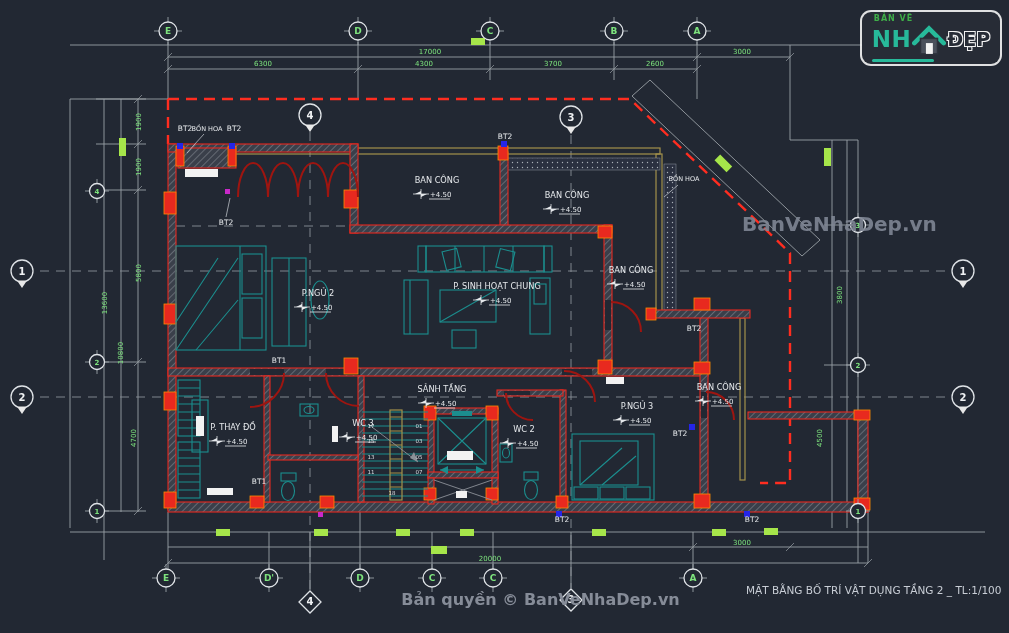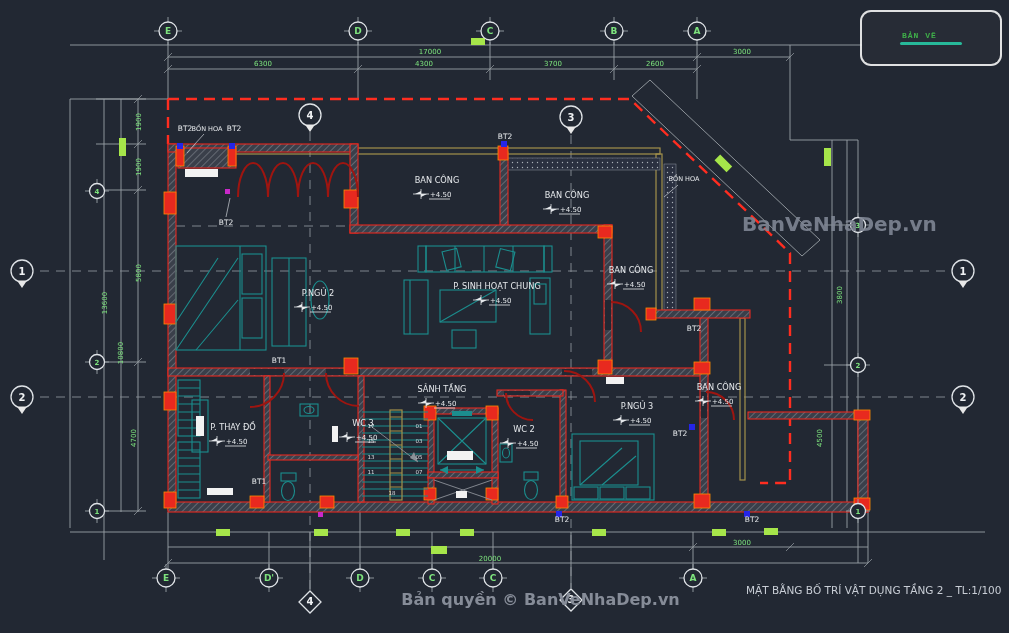--- a/index.html
+++ b/index.html
@@ -37,21 +37,21 @@
 
   .overlay{position:absolute;color:#7f8694;}
   #watermark{left:742px;top:212px;font-size:20px;font-weight:bold;opacity:.9;cursor:pointer;}
   #copyright{left:0;top:590px;width:1009px;text-align:center;font-size:16px;font-weight:bold;color:#868c98;cursor:pointer;margin-left:36px;}
   #titleblock{left:746px;top:584px;font-size:10.5px;color:#c9ced6;white-space:nowrap;}
 
   #logo{position:absolute;left:862px;top:12px;width:138px;height:52px;background:#272c36;
         border-radius:9px;box-shadow:0 0 0 2px rgba(245,245,245,.9);display:flex;align-items:center;
         justify-content:center;cursor:pointer;}
   .logo-text{line-height:1;}
-  .logo-prefix{color:#3fae49;font-size:8px;font-weight:bold;letter-spacing:1px;margin-left:2px;font-family:Liberation Mono, monospace;}
+  .logo-prefix{color:#3fae49;font-size:8px;font-weight:bold;letter-spacing:1px;margin-left:2px;}
   .logo-row{display:flex;align-items:center;}
   .logo-main{color:#27b99a;font-size:23px;font-weight:800;letter-spacing:0.5px;}
   .logo-house{width:34px;height:34px;margin:0 1px;}
   .logo-suffix{color:#272c36;font-size:19px;font-weight:800;
      text-shadow:-1px -1px 0 #f2f2f2,1px -1px 0 #f2f2f2,-1px 1px 0 #f2f2f2,1px 1px 0 #f2f2f2;}
   .logo-underline{height:3px;background:#27b99a;width:62px;margin-top:2px;border-radius:2px;}
 </style>
 </head>
 <body>
 
@@ -568,16 +568,25 @@
 </svg>
 
 
 <div id="watermark" class="overlay">BanVeNhaDep.vn</div>
 <div id="copyright" class="overlay">Bản quyền © BanVeNhaDep.vn</div>
 <div id="titleblock" class="overlay">MẶT BẰNG BỐ TRÍ VẬT DỤNG TẦNG 2 _ TL:1/100</div>
 
 <div id="logo">
   <div class="logo-text">
     <div class="logo-prefix">BẢN VẼ</div>
+    <div class="logo-row">
+      <span class="logo-main">NH</span>
+      <svg class="logo-house" viewBox="0 0 44 44">
+        <path d="M3 26 L22 7 L41 26" stroke="#27b99a" stroke-width="6" fill="none" stroke-linecap="round"></path>
+        <rect x="11" y="20" width="22" height="20" fill="#4a505b" stroke="#2c313b" stroke-width="2"></rect>
+        <rect x="18" y="26" width="9" height="14" fill="#f2f2f2"></rect>
+      </svg>
+      <span class="logo-suffix">ĐẸP</span>
+    </div>
     <div class="logo-underline"></div>
   </div>
 </div>
 </div>
 
 </body></html>

